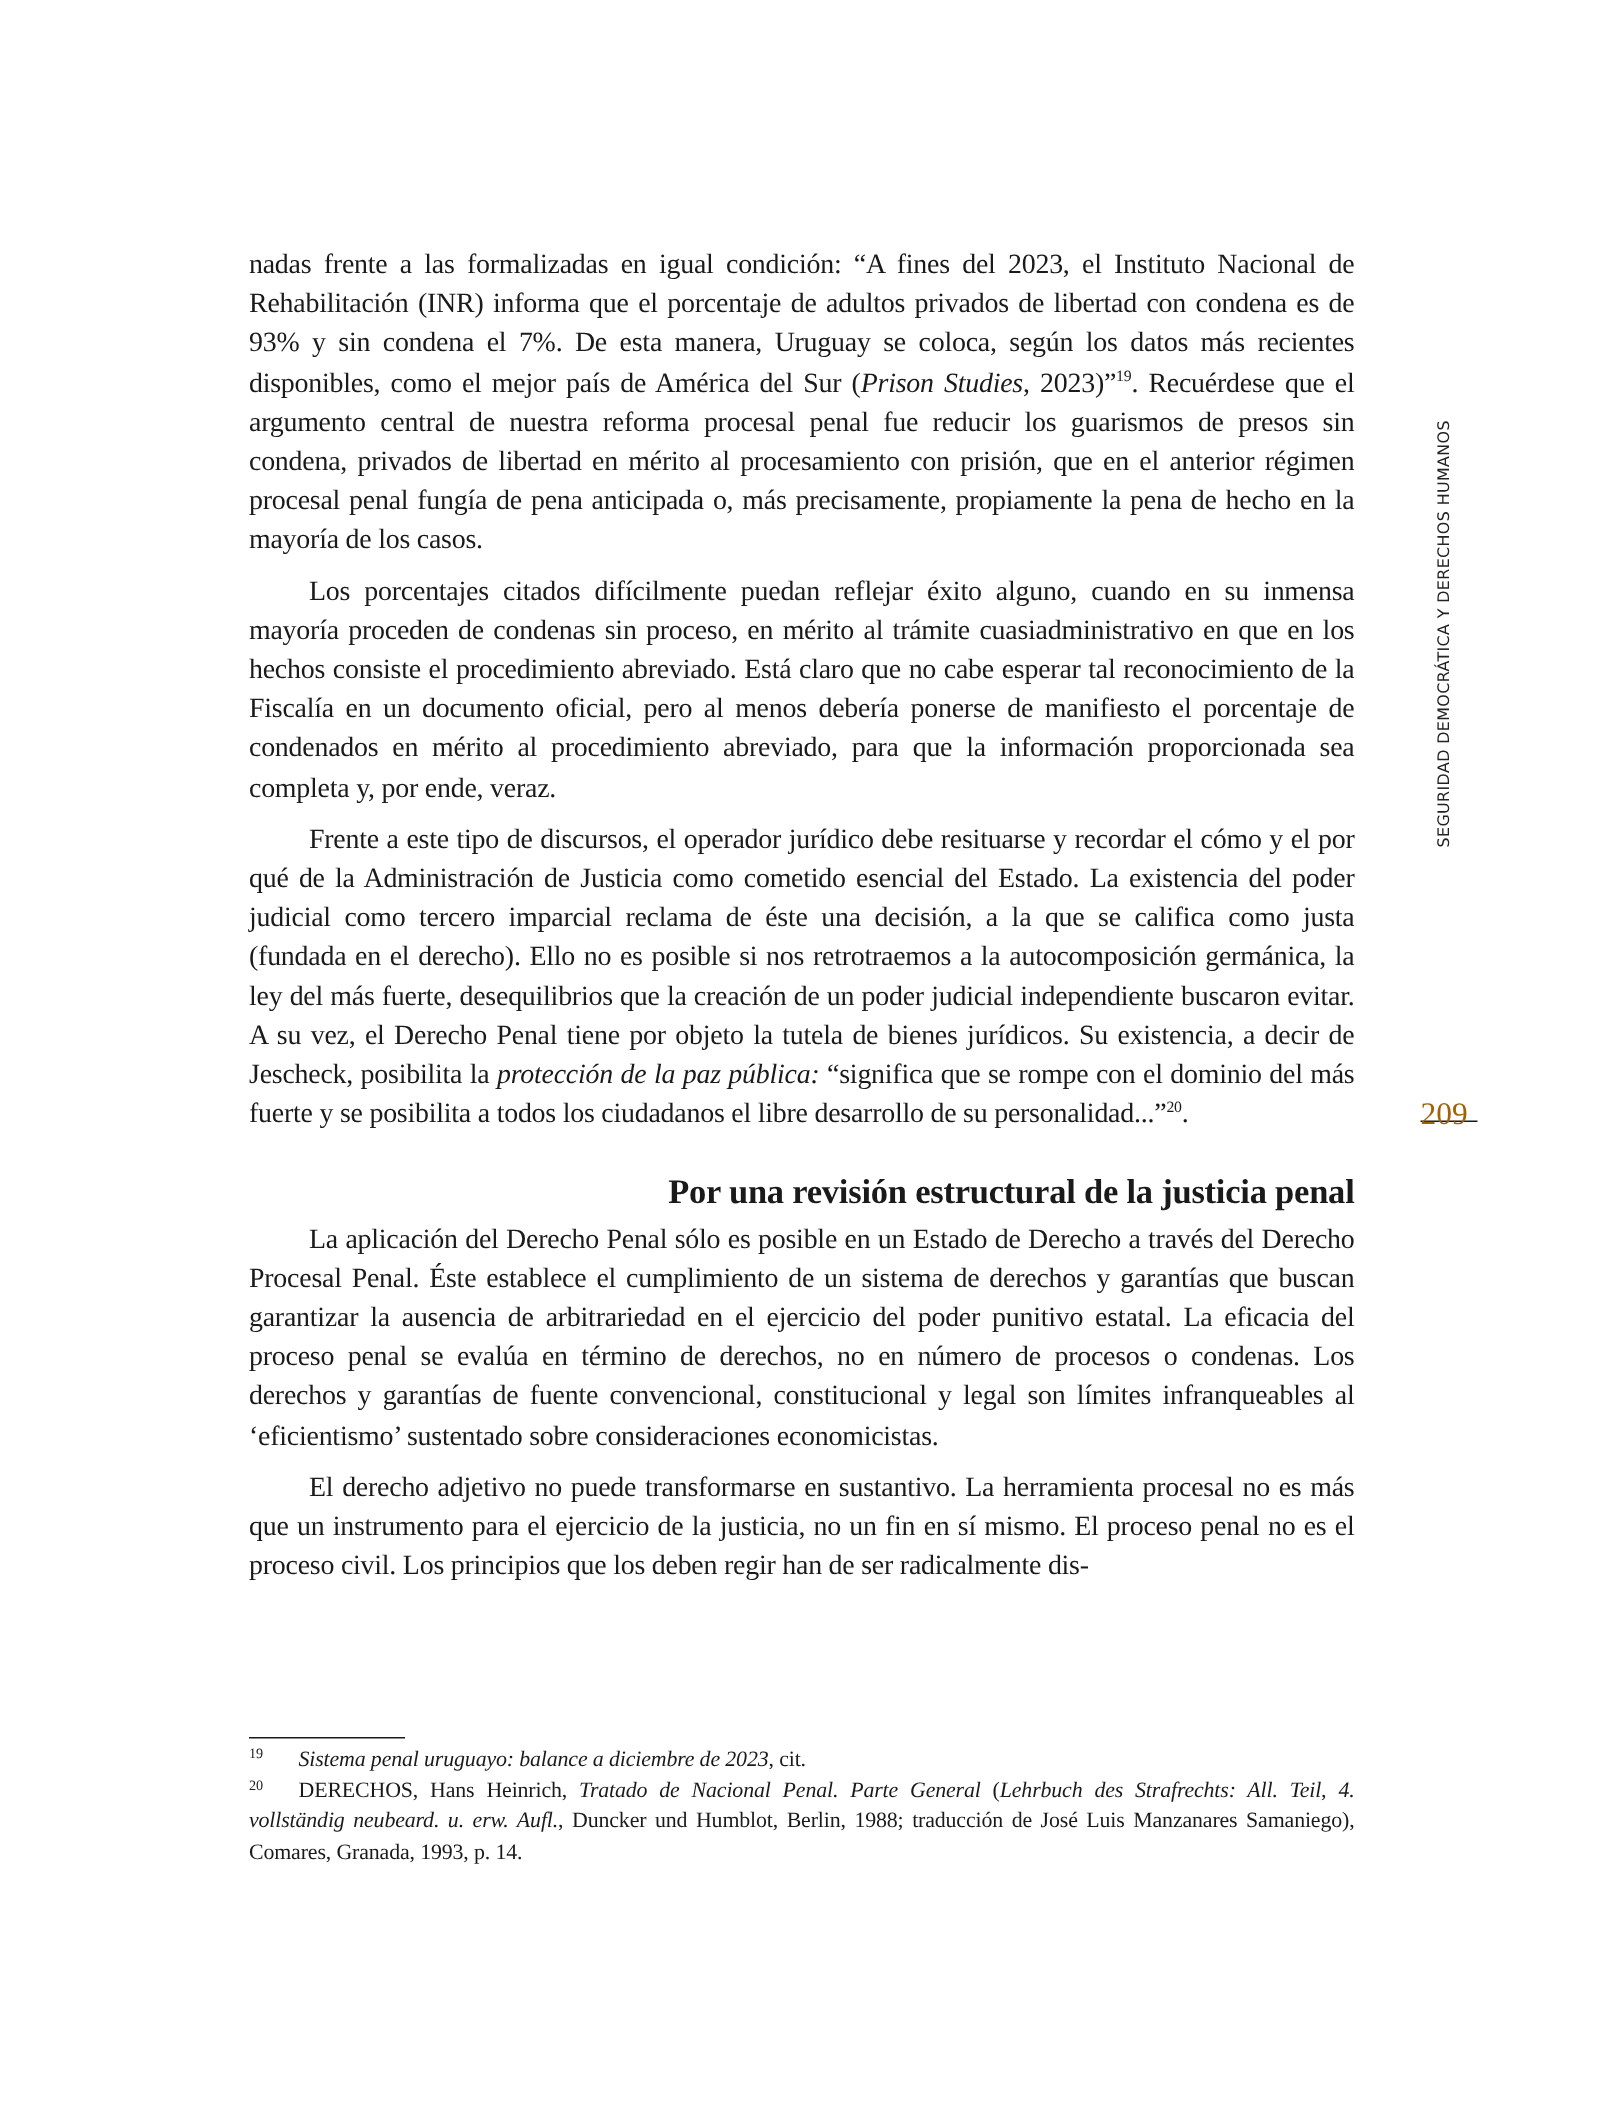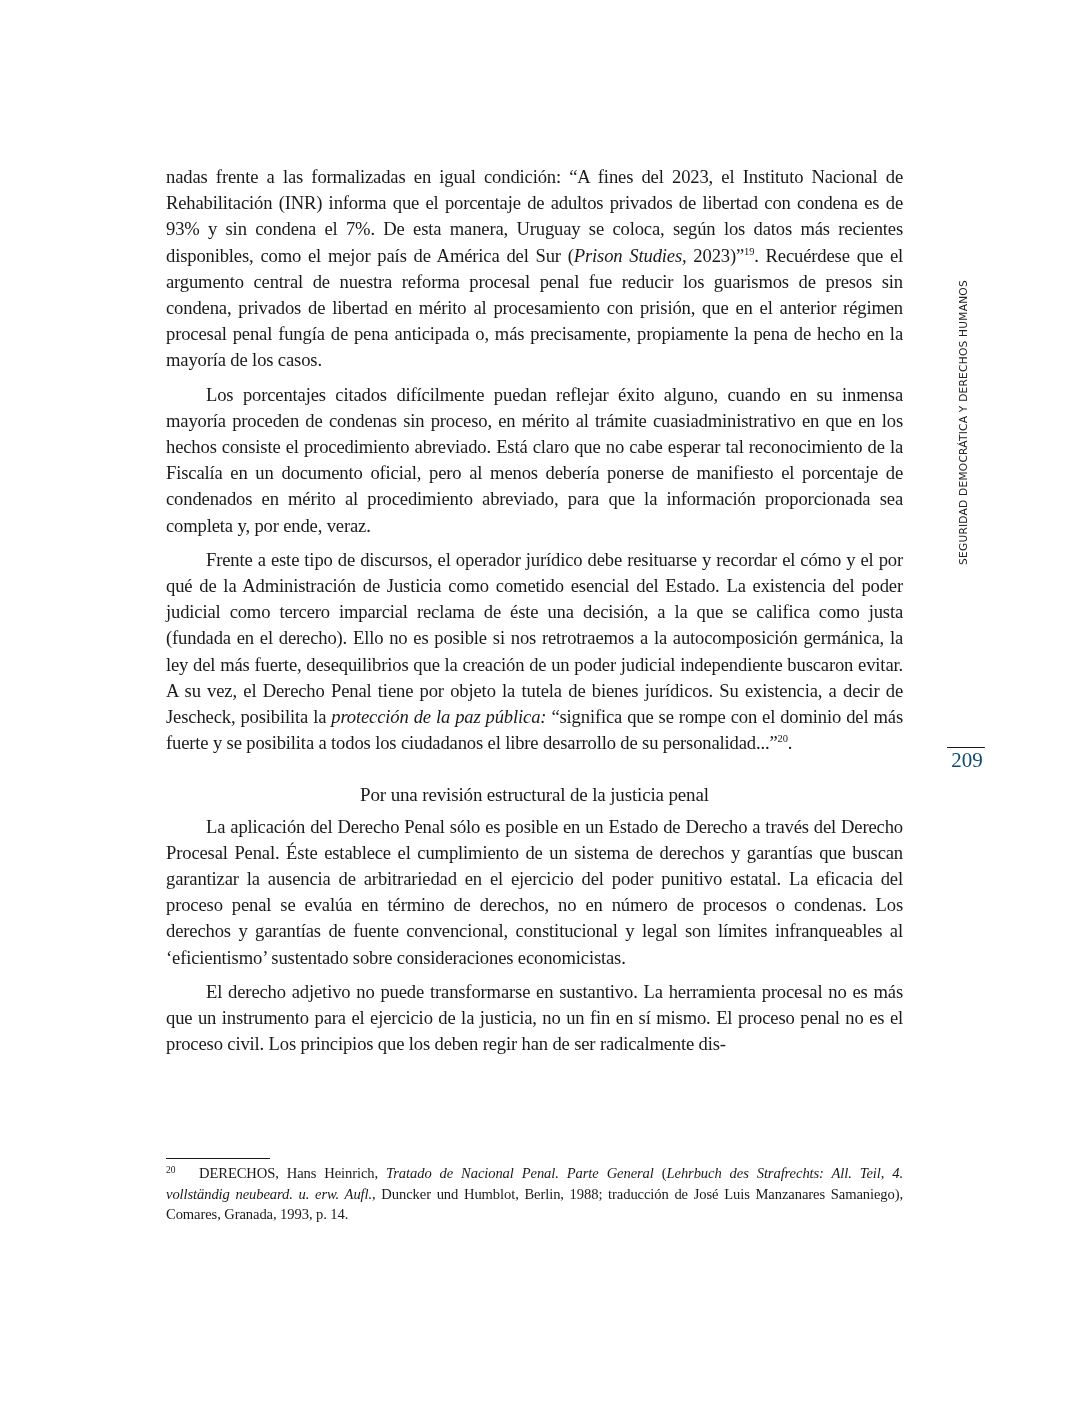--- a/index.html
+++ b/index.html
@@ -8,21 +8,21 @@
   .text-block {
     position: absolute; left: 166px; top: 164px; width: 737px;
     font-family: "Liberation Serif", "DejaVu Serif", serif;
     font-size: 18.6px; line-height: 26.2px; text-align: justify;
     hyphens: manual; letter-spacing: -0.15px;
   }
   .para { margin: 0 0 8px 0; }
   .para.indent { text-indent: 40px; }
   .para.first { text-indent: 0; }
   .heading {
-    font-weight: normal; font-size: 19px; margin: 26px 0 5px 0; text-align: center;
+    font-weight: bold; font-size: 23px; margin: 26px 0 5px 0; text-align: right;
   }
   sup.fn { font-size: 10.5px; line-height: 0; vertical-align: 7px; }
   .rule {
     position: absolute; left: 166px; top: 1158px; width: 104px; height: 0;
     border-top: 1.2px solid #1a1a1a;
   }
   .footnotes {
     position: absolute; left: 166px; top: 1163px; width: 737px;
     font-family: "Liberation Serif", "DejaVu Serif", serif;
     font-size: 14.6px; line-height: 20.5px; text-align: justify; letter-spacing: -0.1px;
@@ -32,22 +32,22 @@
   .side-running {
     position: absolute; left: 957px; top: 565px;
     transform-origin: 0 0; transform: rotate(-90deg);
     font-family: "DejaVu Sans", "Liberation Sans", sans-serif;
     font-size: 10.6px; letter-spacing: 0.25px; white-space: nowrap; color: #222;
   }
   .page-num-rule {
     position: absolute; left: 947px; top: 747px; width: 38px; border-top: 1.2px solid #1a1a1a;
   }
   .page-number {
-    position: absolute; left: 947px; top: 748px; width: 40px; text-align: center;
-    font-family: "Liberation Serif", "DejaVu Serif", serif; font-size: 21px; color: #0c4a6e;
+    position: absolute; left: 947px; top: 730px; width: 40px; text-align: left;
+    font-family: "Liberation Serif", "DejaVu Serif", serif; font-size: 21px; color: #a16207;
   }
   em { font-style: italic; }
 </style>
 </head>
 <body>
 
 <div class="page">
 
   <div class="text-block">
     <p class="para first"><span>nadas frente a las formalizadas en igual condición: “A fines del 2023, el Instituto Nacional de Rehabilitación (INR) informa que el porcentaje de adultos privados de libertad con condena es de 93% y sin condena el 7%. De esta manera, Uruguay se coloca, según los datos más recientes disponibles, como el mejor país de América del Sur (</span><em>Prison Studies</em><span>, 2023)”</span><sup class="fn">19</sup><span>. Recuérdese que el argumento central de nuestra reforma procesal penal fue reducir los guarismos de presos sin condena, privados de libertad en mérito al procesamiento con prisión, que en el anterior régimen procesal penal fungía de pena anticipada o, más precisamente, propiamente la pena de hecho en la mayoría de los casos.</span></p>
@@ -59,20 +59,21 @@
     <h2 class="heading">Por una revisión estructural de la justicia penal</h2>
 
     <p class="para indent">La aplicación del Derecho Penal sólo es posible en un Estado de Derecho a través del Derecho Procesal Penal. Éste establece el cumplimiento de un sistema de derechos y garantías que buscan garantizar la ausencia de arbitrariedad en el ejercicio del poder punitivo estatal. La eficacia del proceso penal se evalúa en término de derechos, no en número de procesos o condenas. Los derechos y garantías de fuente convencional, constitucional y legal son límites infranqueables al ‘eficientismo’ sustentado sobre consideraciones economicistas.</p>
 
     <p class="para indent">El derecho adjetivo no puede transformarse en sustantivo. La herramienta procesal no es más que un instrumento para el ejercicio de la justicia, no un fin en sí mismo. El proceso penal no es el proceso civil. Los principios que los deben regir han de ser radicalmente dis-</p>
   </div>
 
   <div class="rule"></div>
 
   <div class="footnotes">
+    <p class="fn-item"><span class="fn-num">19</span><em>Sistema penal uruguayo: balance a diciembre de 2023</em><span>, cit.</span></p>
     <p class="fn-item"><span class="fn-num">20</span><span>DERECHOS, Hans Heinrich, </span><em>Tratado de Nacional Penal. Parte General</em><span> (</span><em>Lehrbuch des Strafrechts: All. Teil, 4. vollständig neubeard. u. erw. Aufl.</em><span>, Duncker und Humblot, Berlin, 1988; traducción de José Luis Manzanares Samaniego), Comares, Granada, 1993, p. 14.</span></p>
   </div>
 
   <div class="side-running">SEGURIDAD DEMOCRÁTICA Y DERECHOS HUMANOS</div>
 
   <div class="page-num-rule"></div>
   <div class="page-number">209</div>
 
 </div>
 

